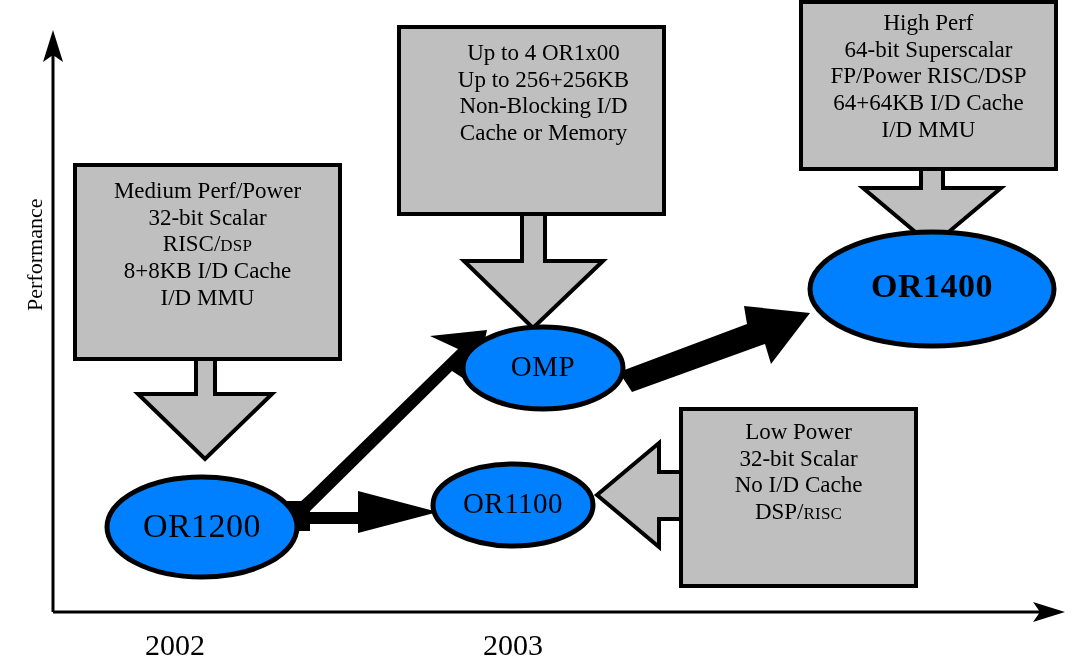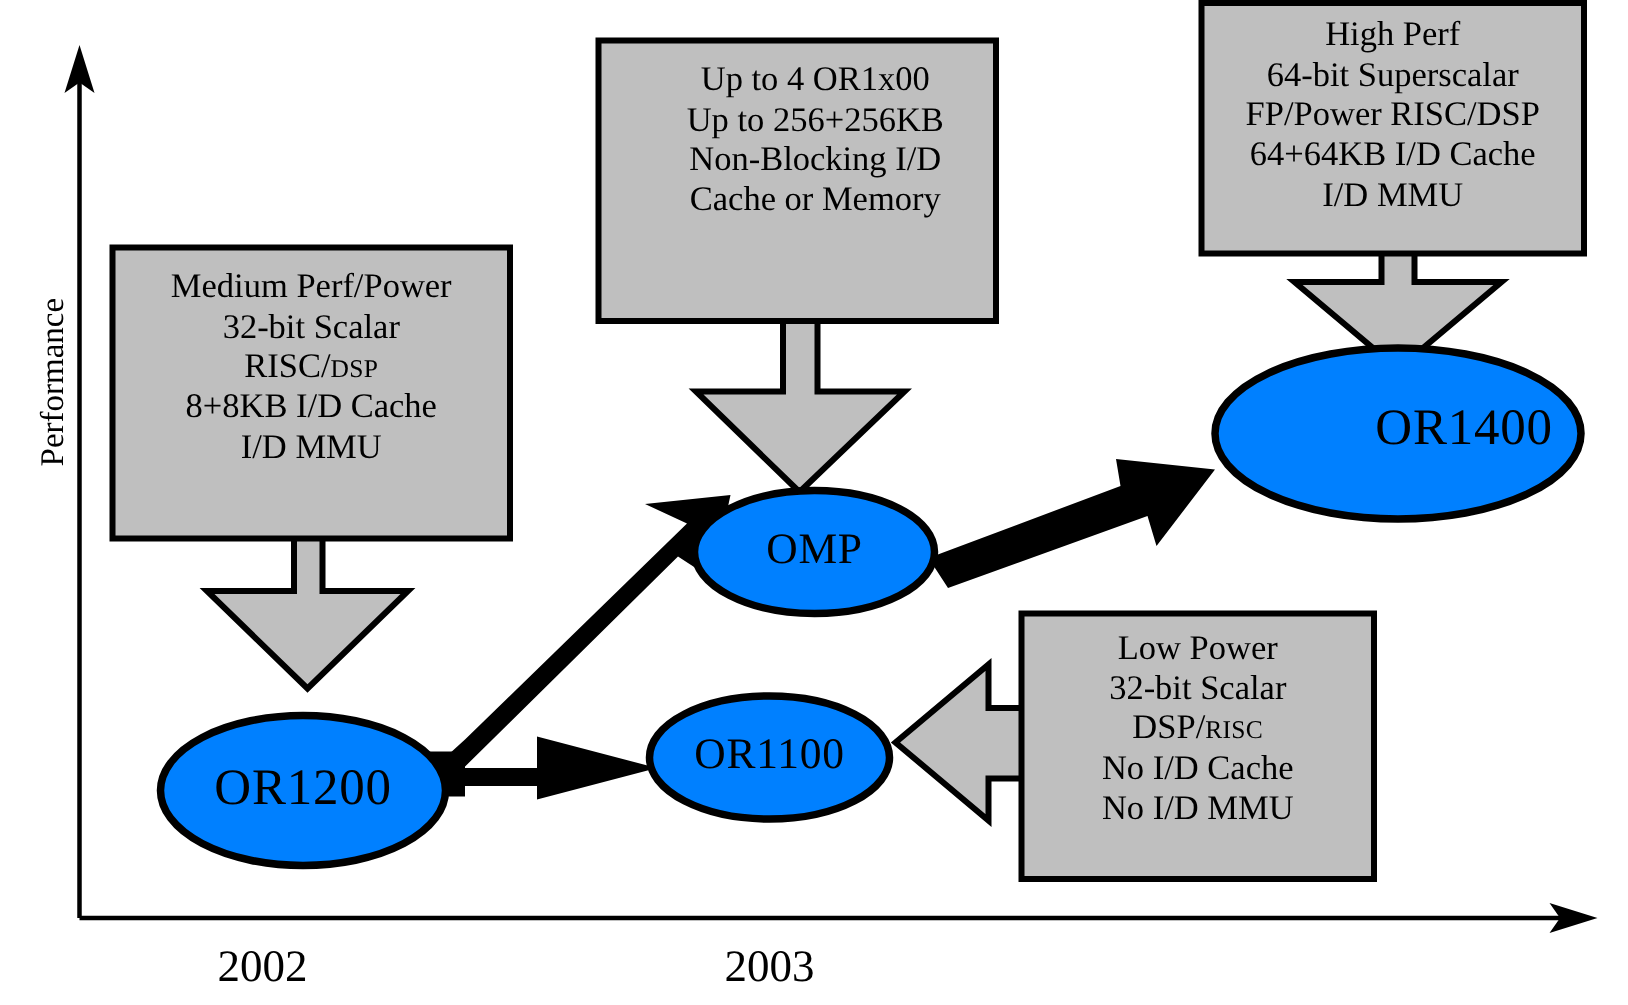--- a/index.html
+++ b/index.html
@@ -121,23 +121,23 @@
   </svg>
 
   <div class="txt axis-title" style="left:-30px; top:242px; width:130px;">Performance</div>
 
   <div class="txt axis-tick" style="left:120px; top:628px; width:110px;">2002</div>
   <div class="txt axis-tick" style="left:458px; top:628px; width:110px;">2003</div>
 
   <div class="txt node-label" style="left:102px; top:506px; width:200px;">OR1200</div>
   <div class="txt node-label small" style="left:463px; top:350px; width:160px;">OMP</div>
   <div class="txt node-label small" style="left:433px; top:487px; width:160px;">OR1100</div>
-  <div class="txt node-label" style="left:876px; top:266px; width:200px;">OR1400</div>
+  <div class="txt node-label" style="left:832px; top:266px; width:200px;font-weight:bold;">OR1400</div>
 
   <div class="txt infobox-text" style="left:75px; top:178px; width:265px;"><div><span>Medium Perf/Power</span></div><div><span>32-bit Scalar</span></div><div><span>RISC/</span><span class="sc">DSP</span></div><div><span>8+8KB I/D Cache</span></div><div><span>I/D MMU</span></div></div>
 
   <div class="txt infobox-text" style="left:411px; top:40px; width:265px;"><div><span>Up to 4 OR1x00</span></div><div><span>Up to 256+256KB</span></div><div><span>Non-Blocking I/D</span></div><div><span>Cache or Memory</span></div></div>
 
   <div class="txt infobox-text" style="left:801px; top:10px; width:255px;font-family:Liberation Serif, serif;"><div><span>High Perf</span></div><div><span>64-bit Superscalar</span></div><div><span>FP/Power RISC/DSP</span></div><div><span>64+64KB I/D Cache</span></div><div><span>I/D MMU</span></div></div>
 
-  <div class="txt infobox-text" style="left:681px; top:419px; width:235px;"><div><span>Low Power</span></div><div><span>32-bit Scalar</span></div><div><span>DSP/</span><span class="sc">RISC</span></div><div><span>No I/D Cache</span></div><div><span>No I/D MMU</span></div></div>
+  <div class="txt infobox-text" style="left:681px; top:419px; width:235px;"><div><span>Low Power</span></div><div><span>32-bit Scalar</span></div><div><span>No I/D Cache</span></div><div><span>DSP/</span><span class="sc">RISC</span></div></div>
 
 </div>
 
 </body></html>

